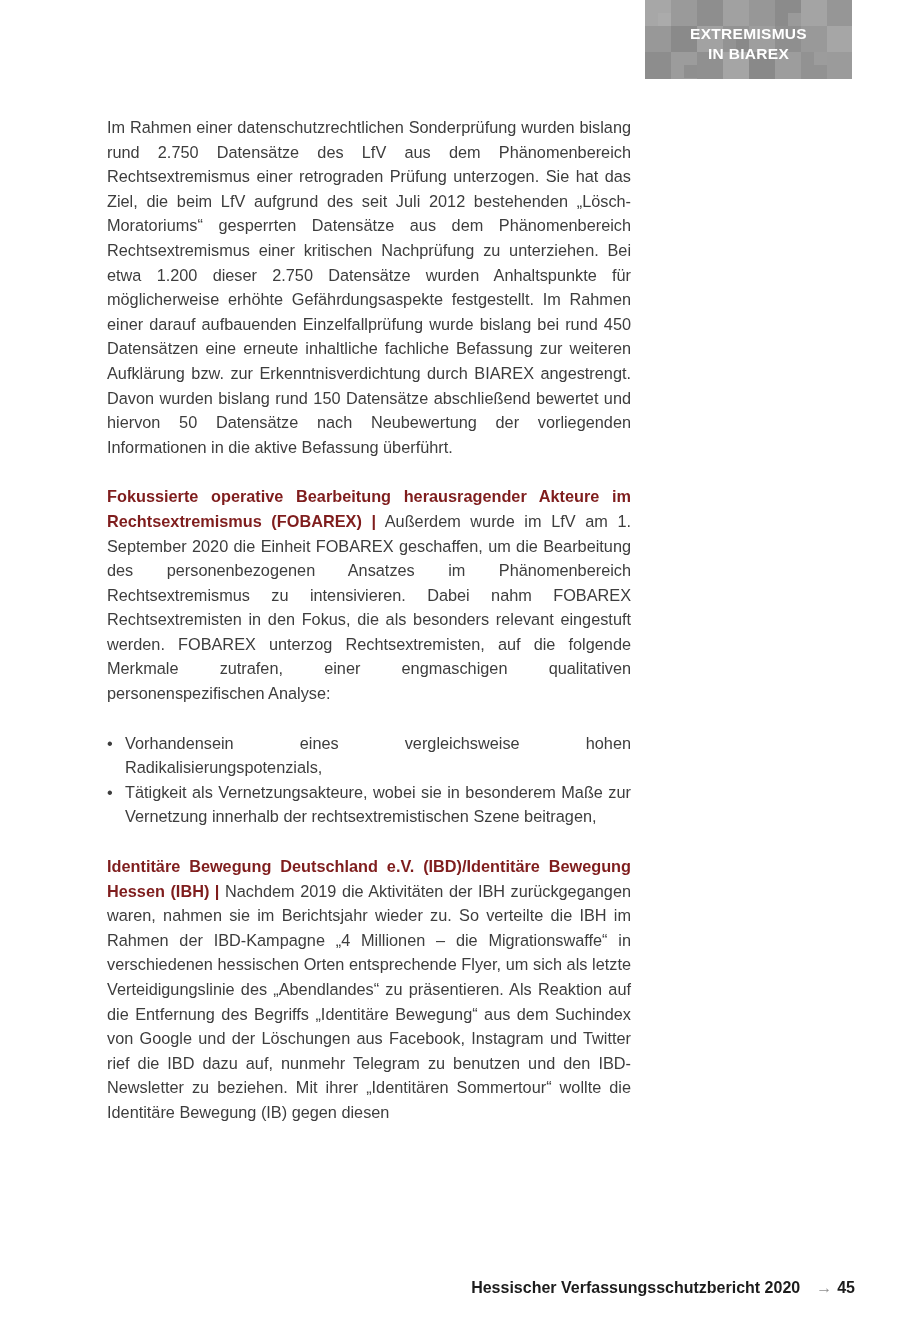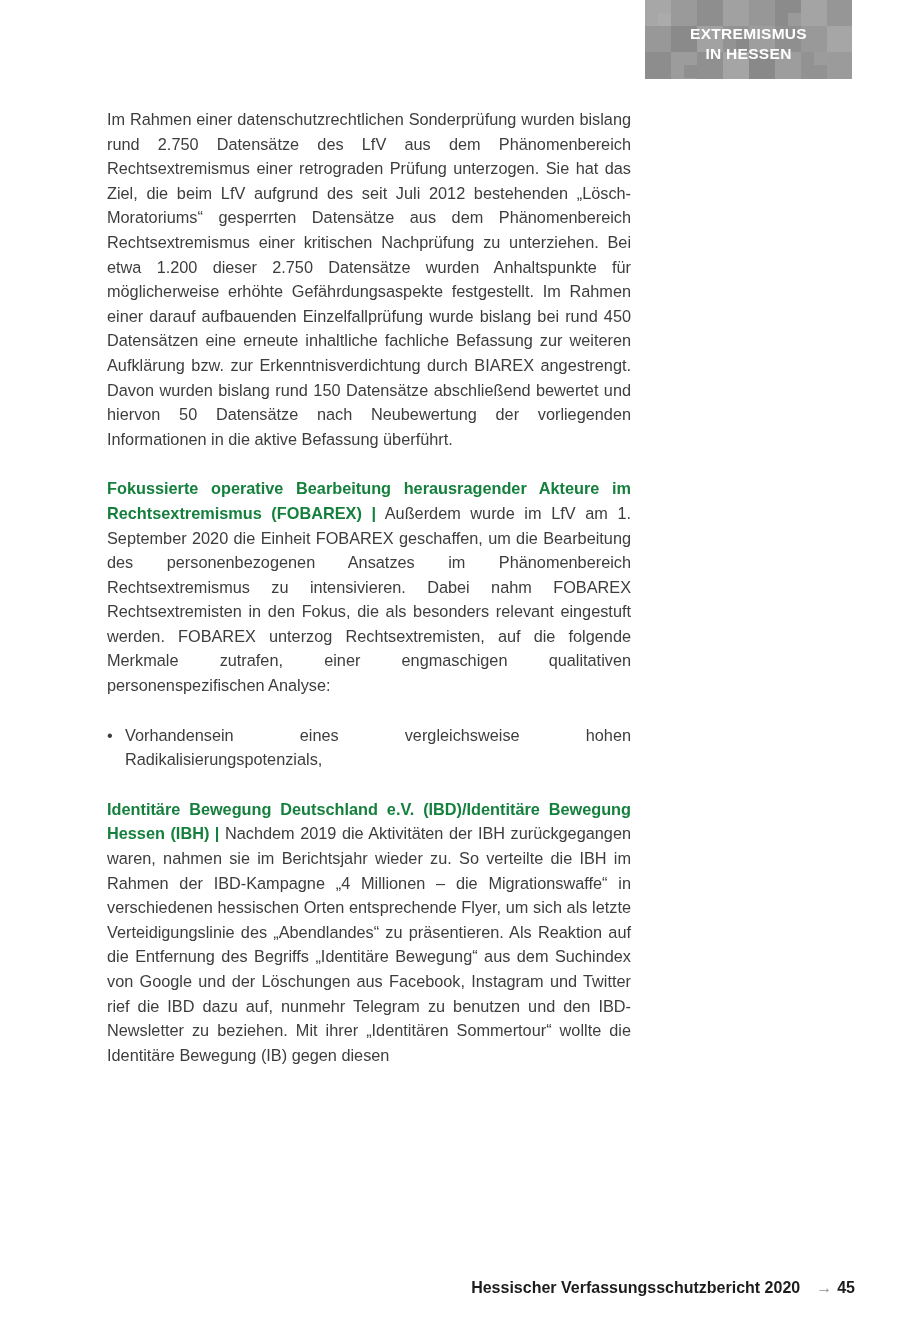--- a/index.html
+++ b/index.html
@@ -37,22 +37,22 @@
   .content {
     position:absolute;
     left:107px;
     top:99px;
     width:524px;
     font-size:16.3px;
     line-height:24.6px;
     text-align:justify;
     color:#3d3d3d;
   }
-  .content p { margin:8px 0 25px 0; }
-  .content b { color:#15803d; }
+  .content p { margin:16px 0 25px 0; }
+  .content b { color:#7f1d1d; }
   ul.bullets {
     list-style:none;
     margin:0 0 25px 0;
     padding:0;
   }
   ul.bullets li {
     position:relative;
     padding-left:18px;
     text-align:justify;
   }
@@ -117,32 +117,33 @@
       <rect x="156" y="52" width="26" height="27" fill="#929292"></rect>
       <rect x="182" y="52" width="25" height="27" fill="#9b9b9b"></rect>
       <rect x="13" y="13" width="13" height="13" fill="#b0b0b0" opacity="0.5"></rect>
       <rect x="91" y="39" width="13" height="13" fill="#7f7f7f" opacity="0.5"></rect>
       <rect x="143" y="13" width="13" height="13" fill="#b2b2b2" opacity="0.4"></rect>
       <rect x="39" y="65" width="13" height="13" fill="#828282" opacity="0.5"></rect>
       <rect x="169" y="52" width="13" height="13" fill="#adadad" opacity="0.4"></rect>
     </svg>
     <div class="badge-text">
       <div>EXTREMISMUS</div>
-      <div>IN HESSEN</div>
+      <div>IN BIAREX</div>
     </div>
   </div>
 
   <div class="content">
 
     <p><span>Im Rahmen einer datenschutzrechtlichen Sonderprüfung wurden bislang rund 2.750 Datensätze des LfV aus dem Phänomenbereich Rechtsextremismus einer retrograden Prüfung unterzogen. Sie hat das Ziel, die beim LfV aufgrund des seit Juli 2012 bestehenden „Lösch-Moratoriums“ gesperrten Datensätze aus dem Phänomenbereich Rechtsextremismus einer kritischen Nachprüfung zu unterziehen. Bei etwa 1.200 dieser 2.750 Datensätze wurden Anhaltspunkte für möglicherweise erhöhte Gefährdungsaspekte festgestellt. Im Rahmen einer darauf aufbauenden Einzelfallprüfung wurde bislang bei rund 450 Datensätzen eine erneute inhaltliche fachliche Befassung zur weiteren Aufklärung bzw. zur Erkenntnisverdichtung durch BIAREX angestrengt. Davon wurden bislang rund 150 Datensätze abschließend bewertet und hiervon 50 Datensätze nach Neubewertung der vorliegenden Informationen in die aktive Befassung überführt.</span></p>
 
     <p><b>Fokussierte operative Bearbeitung herausragender Akteure im Rechtsextremismus (FOBAREX) |</b> <span>Außerdem wurde im LfV am 1. September 2020 die Einheit FOBAREX geschaffen, um die Bearbeitung des personenbezogenen Ansatzes im Phänomenbereich Rechtsextremismus zu intensivieren. Dabei nahm FOBAREX Rechtsextremisten in den Fokus, die als besonders relevant eingestuft werden. FOBAREX unterzog Rechtsextremisten, auf die folgende Merkmale zutrafen, einer engmaschigen qualitativen personenspezifischen Analyse:</span></p>
 
     <ul class="bullets">
       <li><span>Vorhandensein eines vergleichsweise hohen Radikalisierungspotenzials,</span></li>
+      <li><span>Tätigkeit als Vernetzungsakteure, wobei sie in besonderem Maße zur Vernetzung innerhalb der rechtsextremistischen Szene beitragen,</span></li>
     </ul>
 
 
     <p><b>Identitäre Bewegung Deutschland e.V. (IBD)/Identitäre Bewegung Hessen (IBH) |</b> <span>Nachdem 2019 die Aktivitäten der IBH zurückgegangen waren, nahmen sie im Berichtsjahr wieder zu. So verteilte die IBH im Rahmen der IBD-Kampagne „4 Millionen – die Migrationswaffe“ in verschiedenen hessischen Orten entsprechende Flyer, um sich als letzte Verteidigungslinie des „Abendlandes“ zu präsentieren. Als Reaktion auf die Entfernung des Begriffs „Identitäre Bewegung“ aus dem Suchindex von Google und der Löschungen aus Facebook, Instagram und Twitter rief die IBD dazu auf, nunmehr Telegram zu benutzen und den IBD-Newsletter zu beziehen. Mit ihrer „Identitären Sommertour“ wollte die Identitäre Bewegung (IB) gegen diesen</span></p>
 
   </div>
 
   <div class="footer">
     <span class="ftitle">Hessischer Verfassungsschutzbericht 2020</span><span class="farrow">→</span><span class="fpage">45</span>
   </div>

